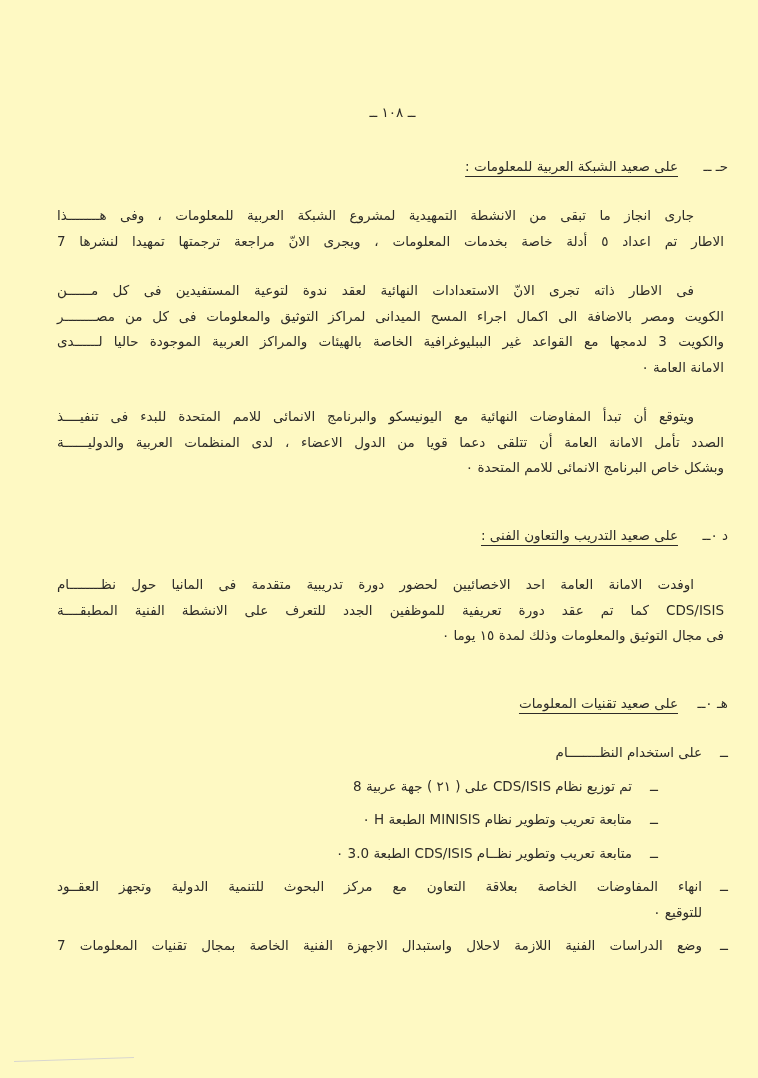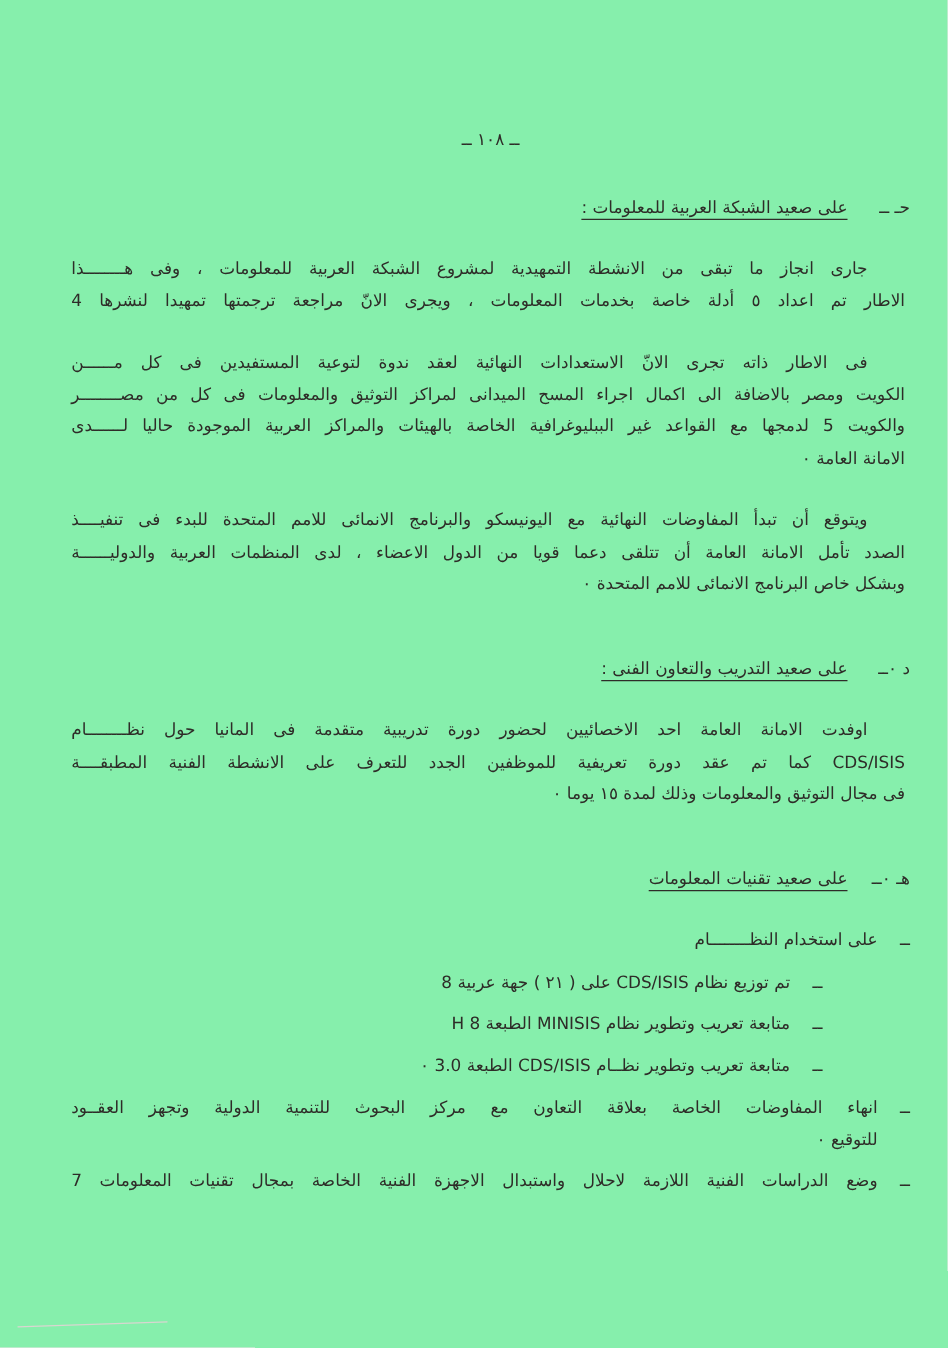--- a/index.html
+++ b/index.html
@@ -6,21 +6,21 @@
     margin: 0;
     padding: 0;
     background: #e8e8e6;
     font-family: "DejaVu Sans", sans-serif;
   }
   .page {
     position: relative;
     width: 758px;
     height: 1078px;
     margin: 0 auto;
-    background: #86efac;
+    background: #fef9c3;
     box-sizing: border-box;
     padding: 100px 30px 40px 57px;
     direction: rtl;
     color: #2e2c28;
     font-size: 13.5px;
     line-height: 25.5px;
     overflow: hidden;
   }
   .page-number {
     text-align: center;
@@ -80,26 +80,26 @@
 
   <div class="page-number">ــ ١٠٨ ــ</div>
 
   <div class="section">
     <div class="sec-head">
       <span class="marker">حـ ــ</span>
       <span class="heading">على صعيد الشبكة العربية للمعلومات :</span>
     </div>
     <div class="para">
       <div class="line j ind">جارى انجاز ما تبقى من الانشطة التمهيدية لمشروع الشبكة العربية للمعلومات ،  وفى هــــــــذا</div>
-      <div class="line j">الاطار تم اعداد  ٥  أدلة خاصة بخدمات المعلومات ،  ويجرى الانّ مراجعة ترجمتها تمهيدا لنشرها 4</div>
+      <div class="line j">الاطار تم اعداد  ٥  أدلة خاصة بخدمات المعلومات ،  ويجرى الانّ مراجعة ترجمتها تمهيدا لنشرها 7</div>
     </div>
     <div class="para">
       <div class="line j ind">فى الاطار ذاته تجرى الانّ الاستعدادات النهائية لعقد ندوة لتوعية المستفيدين فى كل مــــــن</div>
       <div class="line j">الكويت ومصر بالاضافة الى اكمال اجراء المسح الميدانى لمراكز التوثيق والمعلومات فى كل من مصــــــــر</div>
-      <div class="line j">والكويت 5 لدمجها مع القواعد غير الببليوغرافية الخاصة بالهيئات والمراكز العربية الموجودة حاليا لــــــدى</div>
+      <div class="line j">والكويت 3 لدمجها مع القواعد غير الببليوغرافية الخاصة بالهيئات والمراكز العربية الموجودة حاليا لــــــدى</div>
       <div class="line">الامانة العامة ٠</div>
     </div>
     <div class="para">
       <div class="line j ind">ويتوقع أن تبدأ المفاوضات النهائية مع اليونيسكو والبرنامج الانمائى للامم المتحدة للبدء فى تنفيــــذ</div>
       <div class="line j">الصدد تأمل الامانة العامة أن تتلقى دعما قويا من الدول الاعضاء ، لدى المنظمات العربية والدوليــــــة</div>
       <div class="line">وبشكل خاص البرنامج الانمائى للامم المتحدة ٠</div>
     </div>
   </div>
 
   <div class="section">
@@ -132,21 +132,21 @@
       <div class="bullet nested">
         <span class="dash">ــ</span>
         <div class="btext">
           <div class="line">تم توزيع نظام CDS/ISIS على ( ٢١ ) جهة عربية 8</div>
         </div>
       </div>
 
       <div class="bullet nested">
         <span class="dash">ــ</span>
         <div class="btext">
-          <div class="line">متابعة تعريب وتطوير نظام MINISIS الطبعة H 8</div>
+          <div class="line">متابعة تعريب وتطوير نظام MINISIS الطبعة H ٠</div>
         </div>
       </div>
 
       <div class="bullet nested">
         <span class="dash">ــ</span>
         <div class="btext">
           <div class="line">متابعة تعريب وتطوير نظــام CDS/ISIS الطبعة 3.0 ٠</div>
         </div>
       </div>
 

